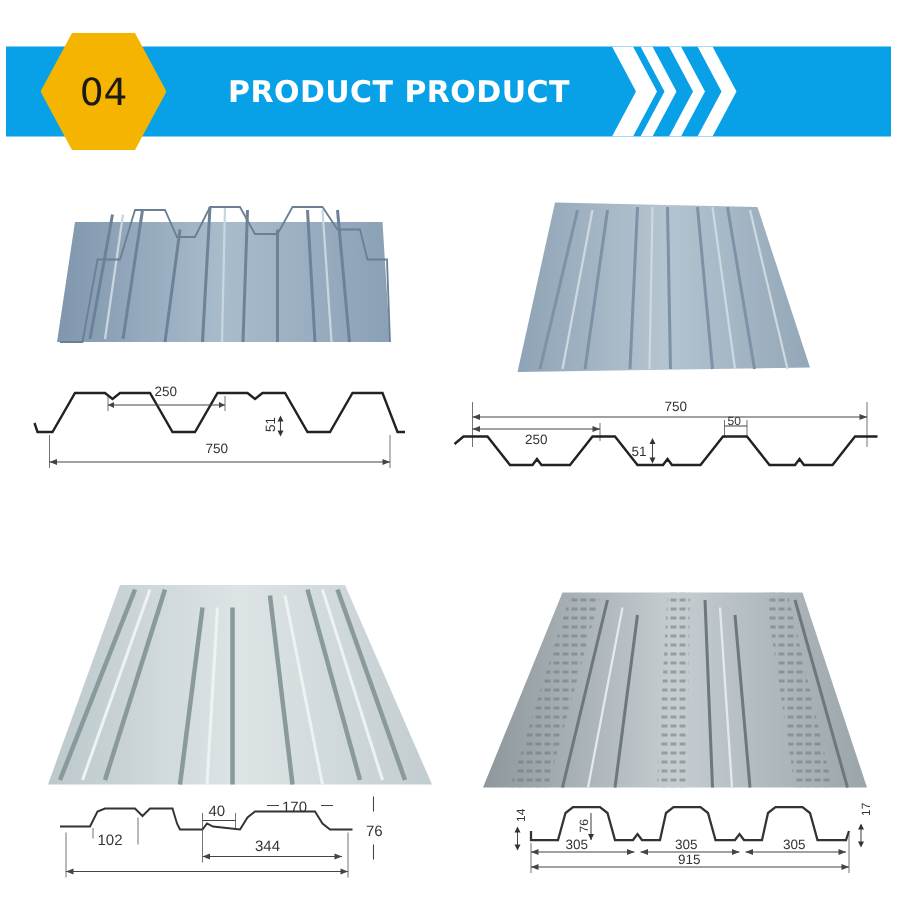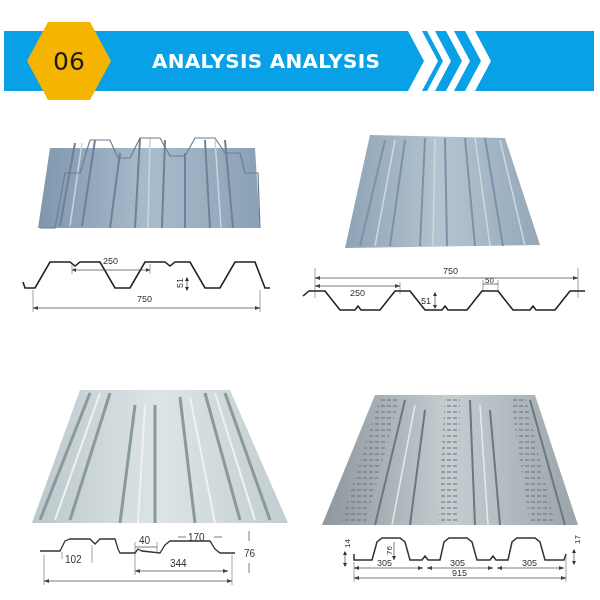--- a/index.html
+++ b/index.html
@@ -21,22 +21,22 @@
   <div class="banner-bar"></div>
   <svg class="chevrons" viewBox="0 0 250 60" width="250" height="60">
     <polygon points="58,0 72,0 88,30 72,60 58,60 74,30" fill="#ffffff"></polygon>
     <polygon points="77,0 85,0 101,30 85,60 77,60 93,30" fill="#ffffff"></polygon>
     <polygon points="96,0 104,0 120,30 104,60 96,60 112,30" fill="#ffffff"></polygon>
     <polygon points="115,0 125,0 141,30 125,60 115,60 131,30" fill="#ffffff"></polygon>
   </svg>
   <svg class="hex" viewBox="0 0 84 78" width="84" height="78">
     <polygon points="21,0 63,0 84,39 63,78 21,78 0,39" fill="#f5b400"></polygon>
   </svg>
-  <div class="hex-num">06</div>
-  <div class="banner-title">ANALYSIS ANALYSIS</div>
+  <div class="hex-num">04</div>
+  <div class="banner-title">PRODUCT PRODUCT</div>
 </div>
 
 <div class="panel" style="left:20px;top:128px;">
   <svg width="260" height="110" viewBox="0 0 260 110">
     <defs>
       <linearGradient id="g1" x1="0" x2="1" y1="0" y2="0">
         <stop offset="0" stop-color="#7f96ad"></stop>
           <stop offset="0.5" stop-color="#a9bccc"></stop>
           <stop offset="1" stop-color="#8aa0b4"></stop>
       </linearGradient>

